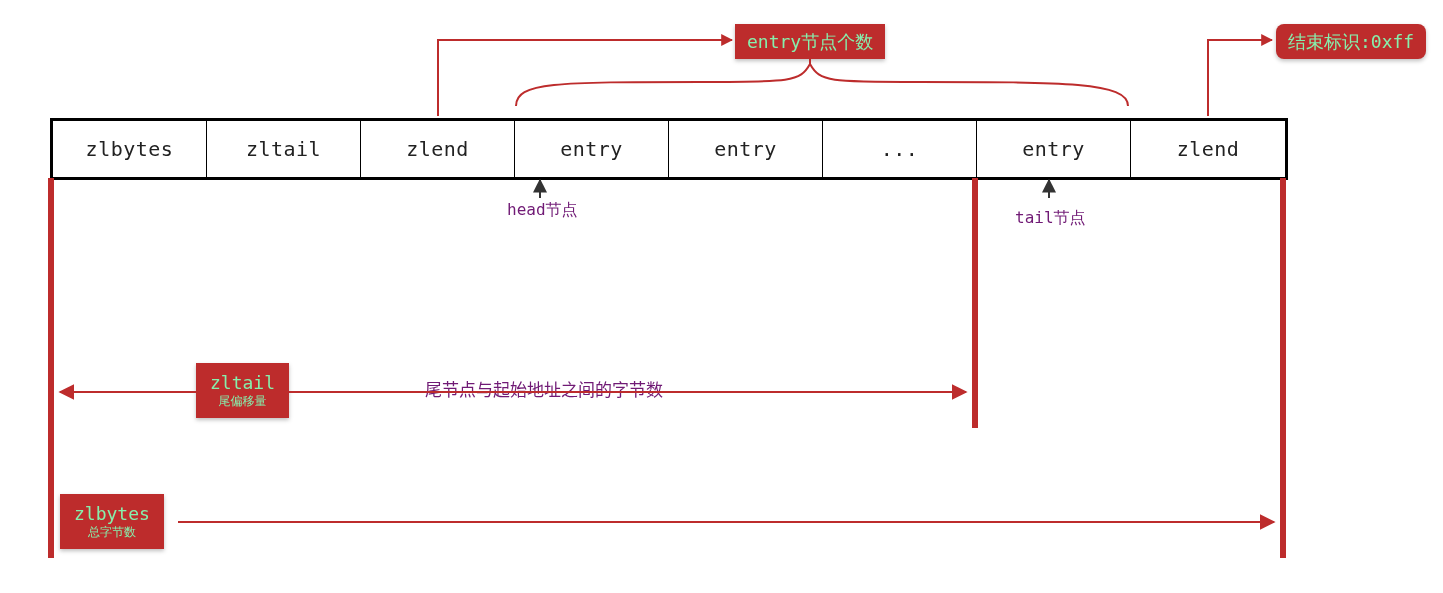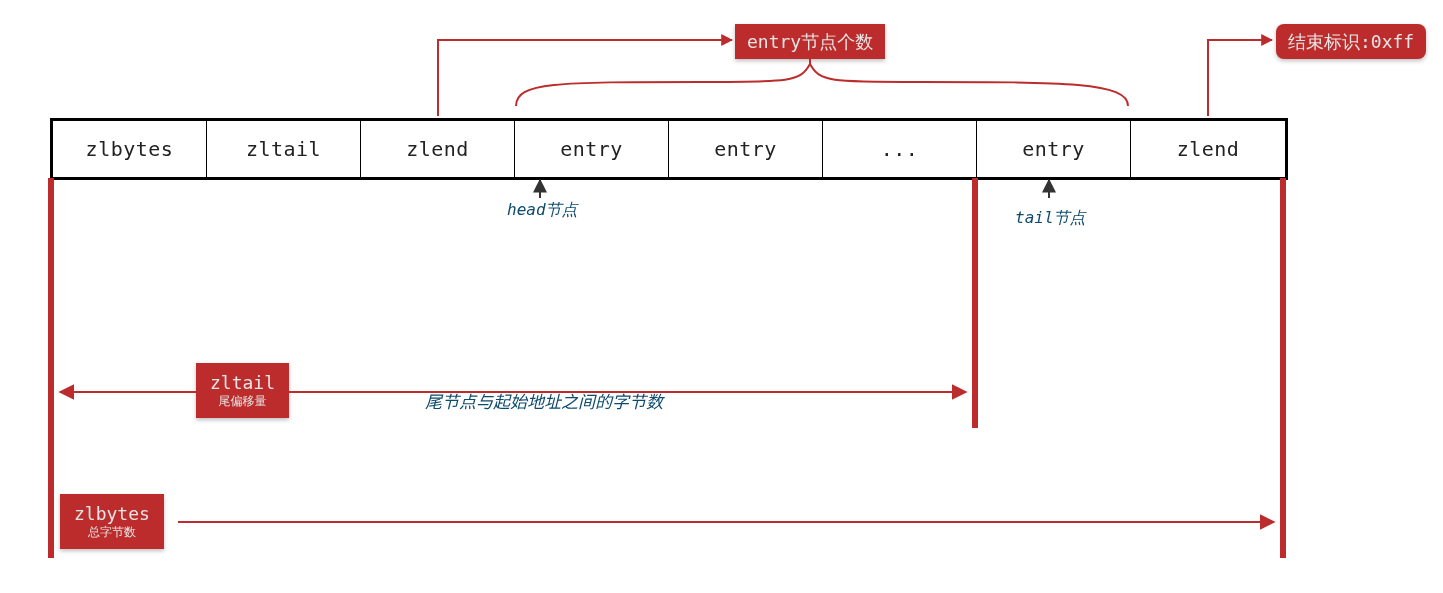--- a/index.html
+++ b/index.html
@@ -52,40 +52,39 @@
   .w-zlbytes { width: 154px; }
   .w-zltail  { width: 154px; }
   .w-zllen   { width: 154px; }
   .w-entry   { width: 154px; }
   .w-zlend   { width: 154px; }
 
   
   .tag {
     position: absolute;
     background: #bd2c2c;
-    color: #e5e5e5;
+    color: #86efac;
     font-size: 18px;
     padding: 8px 14px;
     line-height: 1.3;
     text-align: center;
     box-shadow: 0 2px 4px rgba(0,0,0,0.25);
     font-family: "Menlo","Consolas",monospace;
     white-space: nowrap;
   }
   .tag.small { font-size: 18px; padding: 6px 12px; }
   .tag .sub { display:block; font-size:12px; font-family: sans-serif; }
 
   
   .note {
     position: absolute;
-    color: #0c4a6e;
+    color: #701a75;
     font-size: 16px;
     font-family: "Menlo","Consolas",monospace, sans-serif;
     white-space: nowrap;
-    font-style: italic;
   }
   .note-cn {
     font-family: "PingFang SC","Noto Sans CJK SC","Microsoft YaHei",sans-serif;
   }
 
   
   .vbar {
     position: absolute;
     width: 6px;
     background: #bd2c2c;
@@ -117,21 +116,21 @@
   </div>
 
   <div class="tag" style="left:60px; top:494px; text-align:center;">
     <span>zlbytes</span>
     <span class="sub">总字节数</span>
   </div>
 
   <div class="note" style="left:507px; top:200px;">head节点</div>
   <div class="note" style="left:1015px; top:200px;margin-top:8px;">tail节点</div>
 
-  <div class="note note-cn" style="left:425px; top:388px; font-size:17px;">尾节点与起始地址之间的字节数</div>
+  <div class="note note-cn" style="left:425px; top:376px; font-size:17px;">尾节点与起始地址之间的字节数</div>
 
   <div class="vbar" style="left:48px;  top:178px; height:380px;"></div>
   <div class="vbar" style="left:972px; top:178px; height:250px;"></div>
   <div class="vbar" style="left:1280px;top:178px; height:380px;"></div>
 
   <svg class="overlay" viewBox="0 0 1443 593">
     <defs>
       <marker id="arrR" viewBox="0 0 10 10" refX="9" refY="5" markerWidth="8" markerHeight="8" orient="auto-start-reverse">
         <path d="M0,0 L10,5 L0,10 Z" fill="#bd2c2c"></path>
       </marker>

